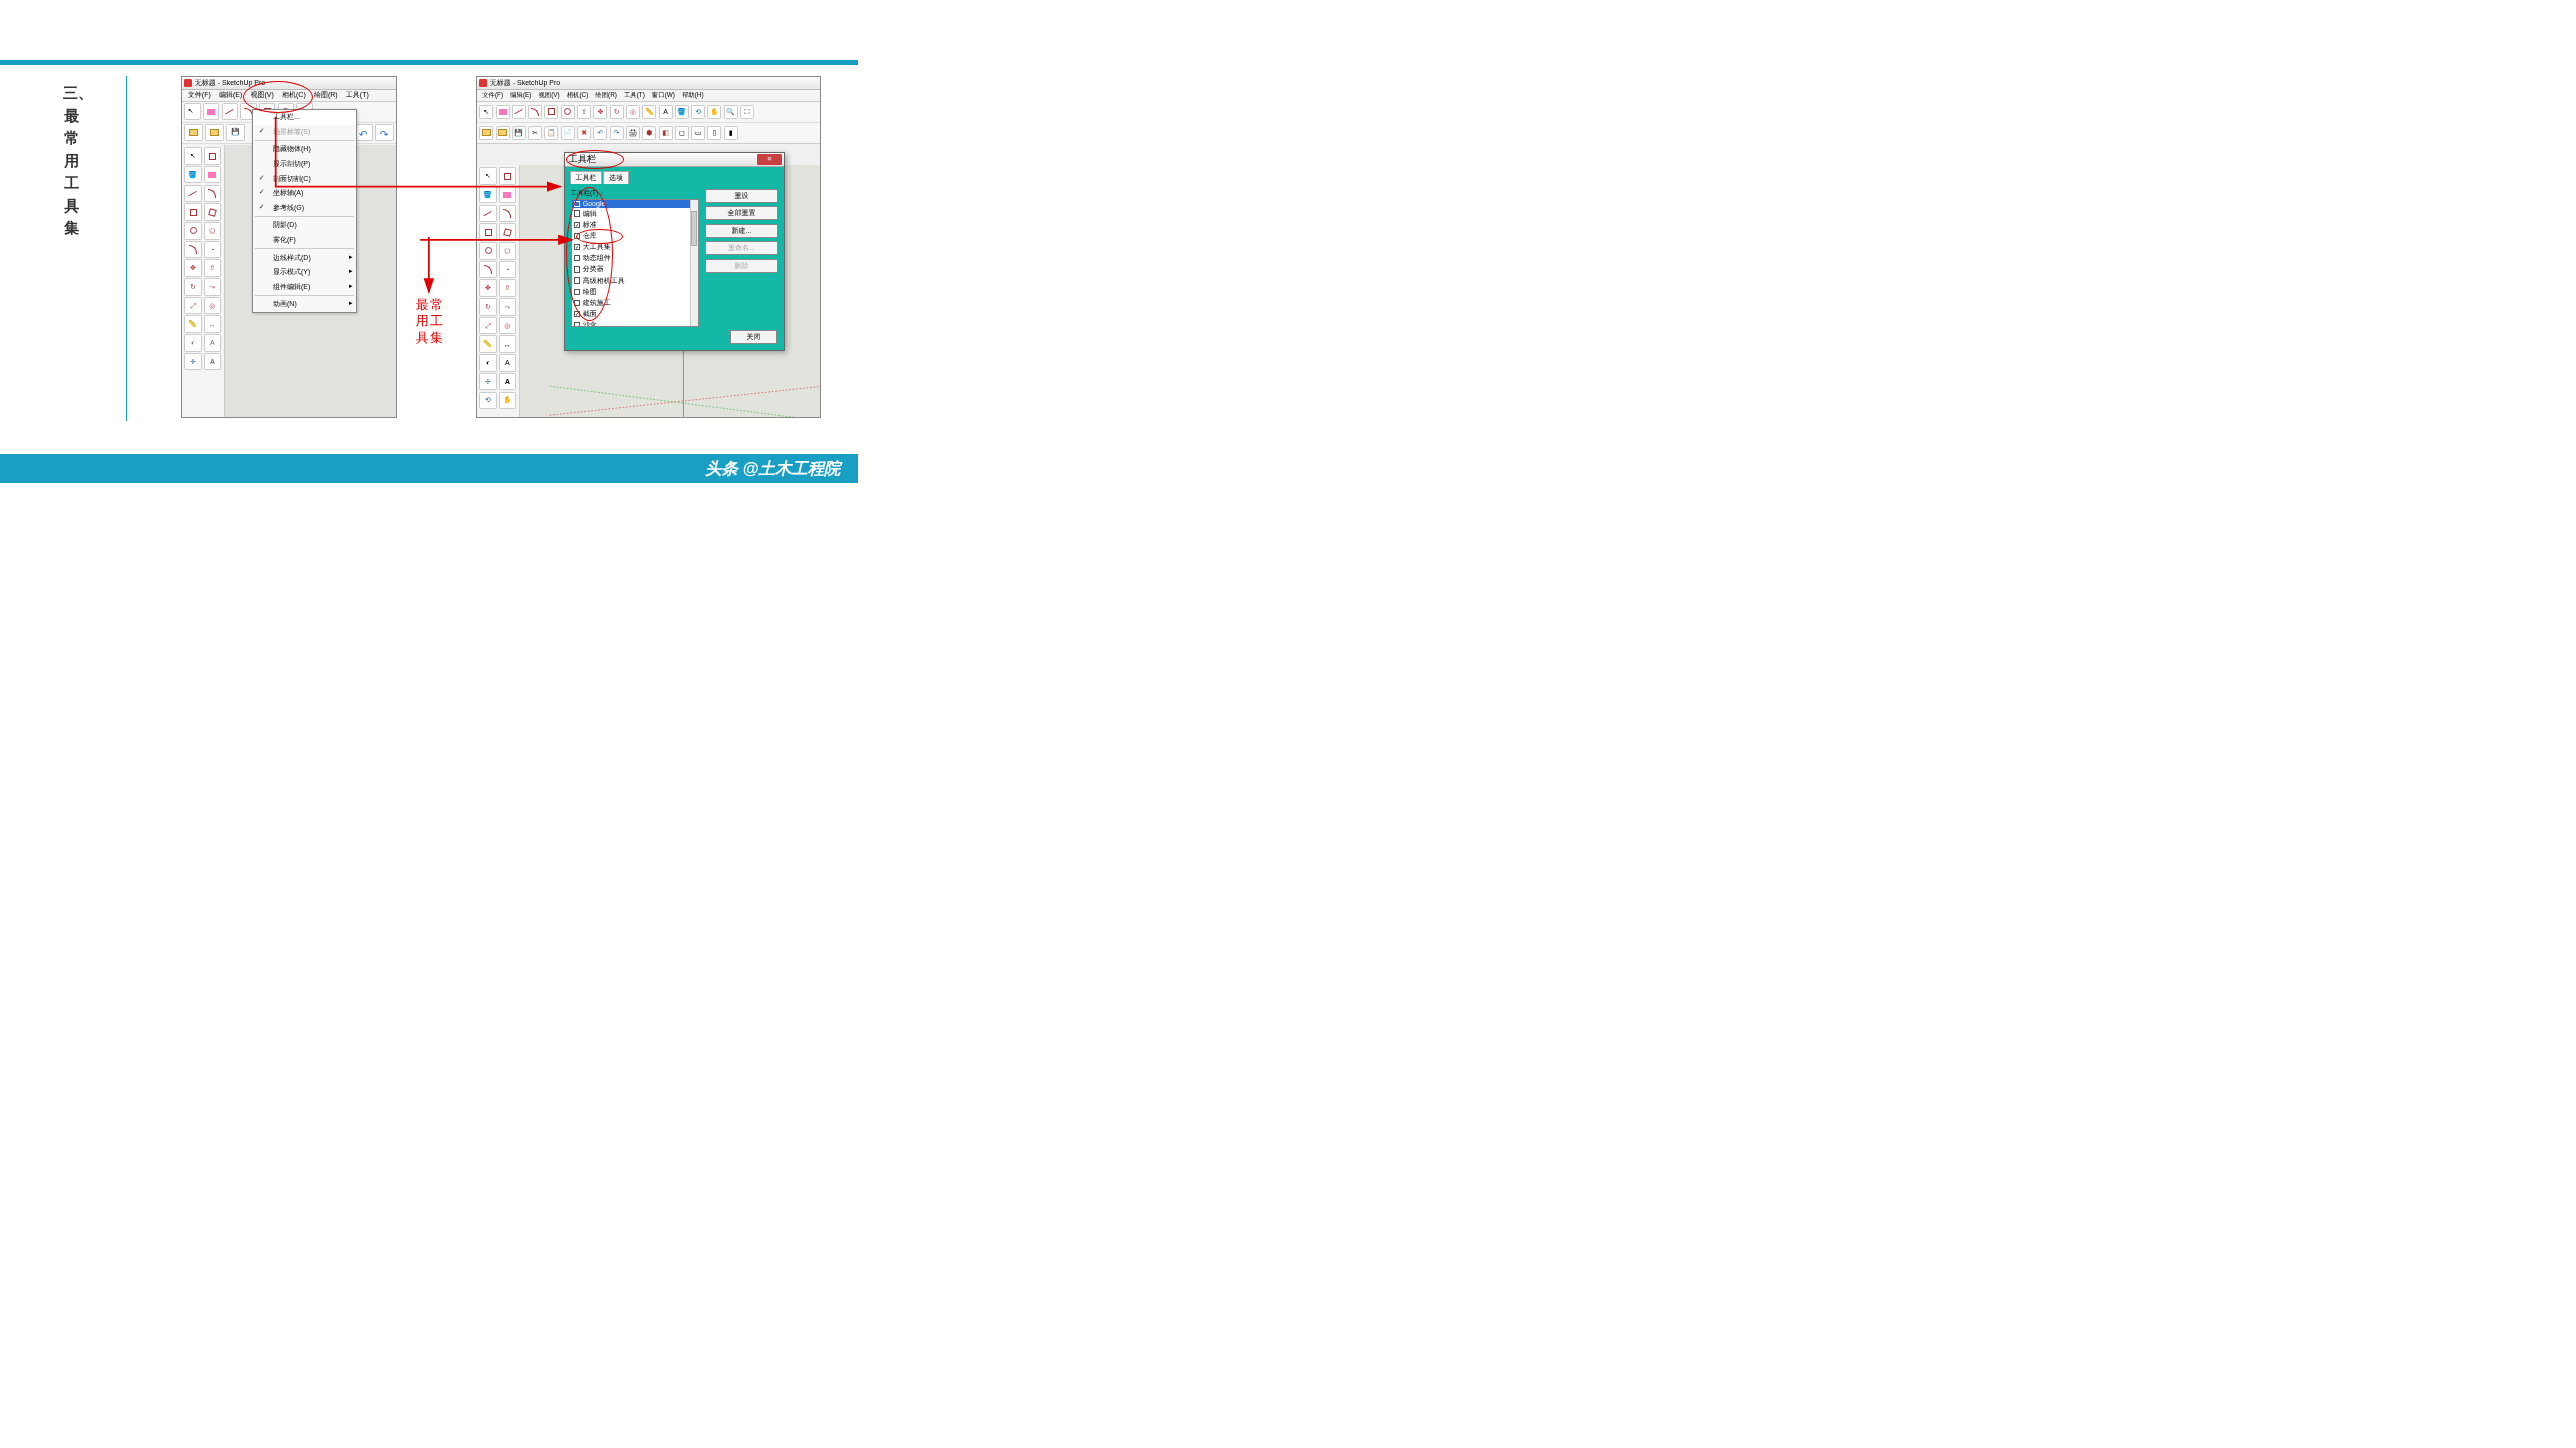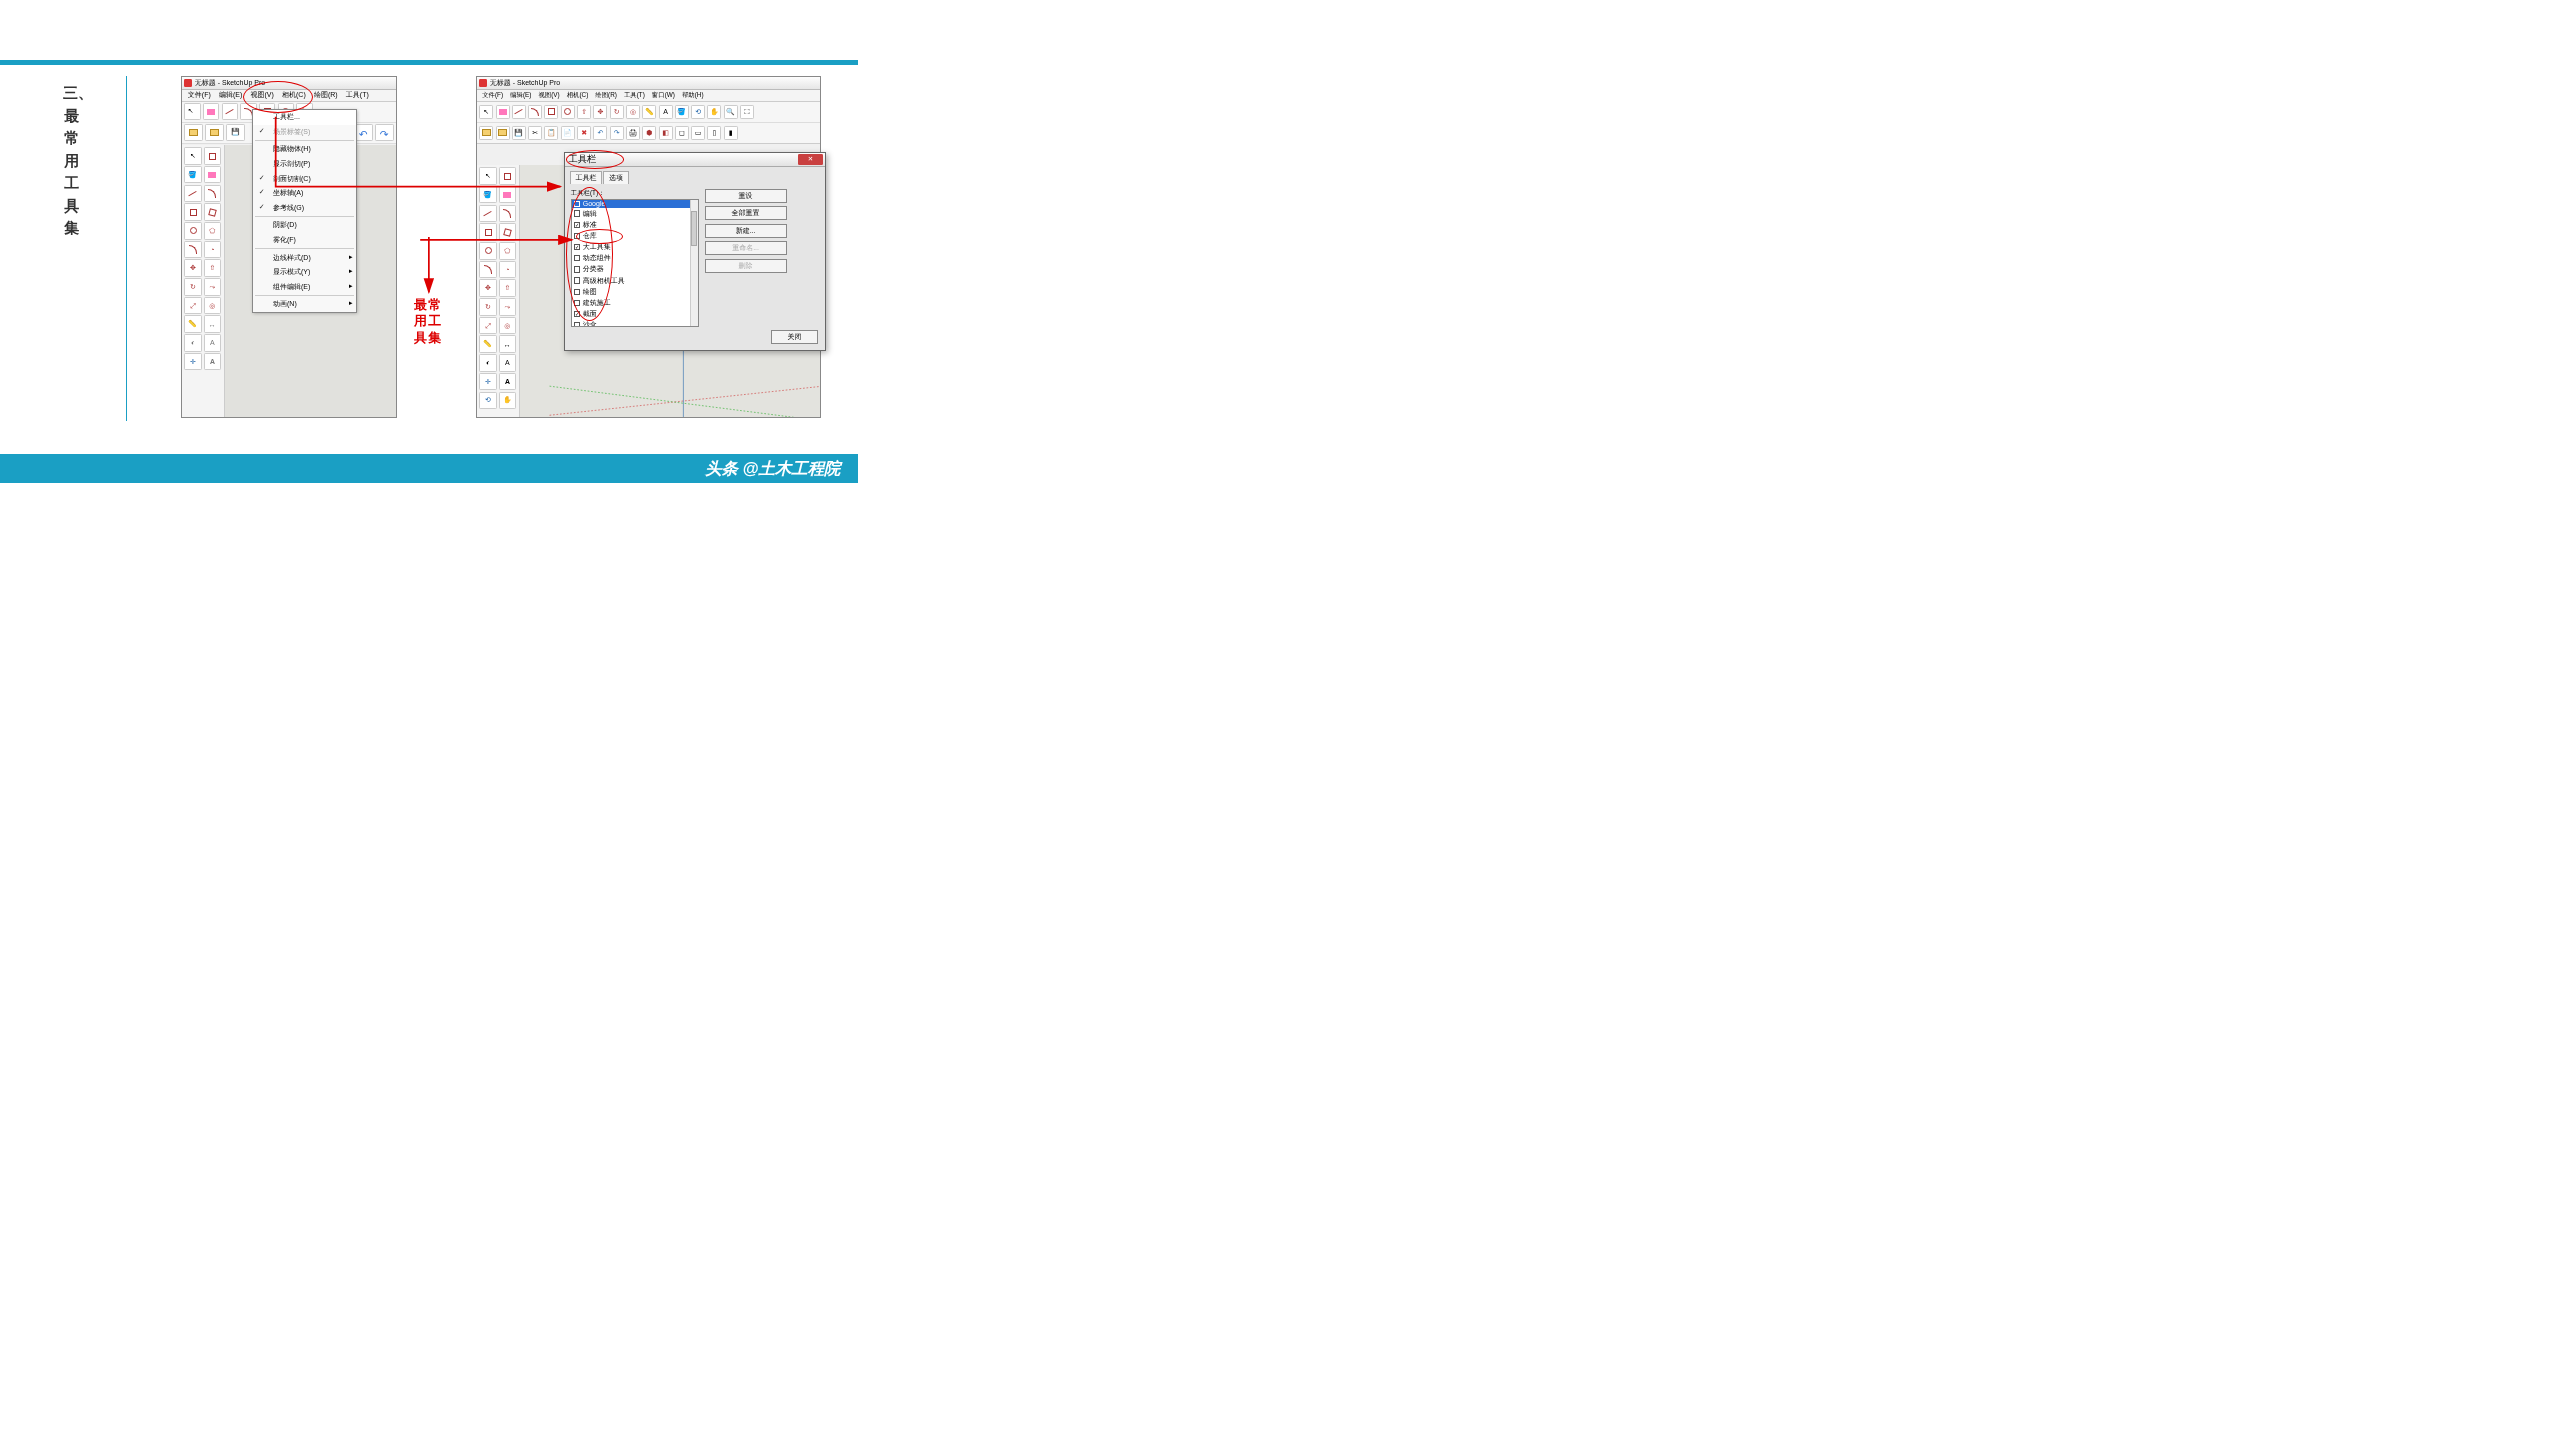--- a/index.html
+++ b/index.html
@@ -34,21 +34,21 @@
 
   
   .app.right { left: 476px; top: 76px; width: 345px; height: 342px; }
   .right .menubar .menuitem { padding: 0.6px 2.9px; font-size: 6.4px;}
   .right .toolbar-row { flex-wrap: nowrap; }
   .right .leftbar { top: 88px; }
   .right .canvas { top: 88px; background: #e3e3de;}
   .right .toolbar-row.two { border-bottom:0.6px solid #ccc;}
   .right .tb-btn { width:14px; height:14px; }
 
-  .dialog { position: absolute; left: 564px; top: 152px; width: 262px; height: 199px; background: #e5e5e5; border: 0.6px solid #666; box-shadow: 1.8px 1.8px 5.8px rgba(0,0,0,.3); z-index:20;}
+  .dialog { position: absolute; left: 564px; top: 152px; width: 221px; height: 199px; background: #14b8a6; border: 0.6px solid #666; box-shadow: 1.8px 1.8px 5.8px rgba(0,0,0,.3); z-index:20;}
   .dlg-title { height: 14px; background: linear-gradient(#fdfdfd,#e2e2e2); border-bottom: 0.6px solid #aaa; display: flex; align-items: center; padding: 0 3.5px; position:relative;}
   .dlg-close { position:absolute; right:2.3px; top:1.2px; width:24.5px; height:10.5px; background:#c94040; color:#fff; text-align:center; border-radius:1.2px; font-size:6.4px; line-height:10.5px;}
   .dlg-tabs { display: flex; gap: 1.2px; padding: 3.5px 4.7px 0; font-size:7px;}
   .dlg-tab { padding: 1.2px 4.7px; border: 0.6px solid #aaa; border-bottom: none; background: #f6f6f6; }
   .dlg-body { display: flex; padding: 4.7px 5.8px 5.8px; gap: 5.8px;}
   .list-label { font-size: 6.4px; margin-bottom: 1.2px;}
   .listbox { width: 128px; height: 128px; background: #fff; border: 0.6px solid #888; overflow: hidden; font-size: 7px; position:relative;}
   .li { padding: 0.6px 2.3px; display: flex; align-items: center; gap: 2.3px;}
   .li .cb { width: 6.4px; height: 6.4px; border: 0.6px solid #555; background: #fff; display:inline-flex;align-items:center;justify-content:center;font-size:5.3px;}
   .li.sel { background: #2a6fd6; color: #fff; }
@@ -60,21 +60,21 @@
   .scrollbar-v { position:absolute; right:0; top:0; bottom:0; width:8.2px; background:#eee; border-left:0.6px solid #ccc;}
   .scroll-thumb { position:absolute; left:0.6px; right:0.6px; top:11.7px; height:35px; background:#cfcfcf; border:0.6px solid #aaa;}
 
   
   .red-ellipse { position: absolute; border: 1.8px solid #d00; border-radius: 50%; z-index: 30; pointer-events:none;}
   .ell-view { left: 243px; top: 81px; width: 70px; height: 32px; }
   .ell-dlgtitle { left: 566px; top: 150px; width: 58px; height: 18.7px; }
   .ell-list { left: 566px; top: 187px; width: 47px; height: 134px; border-radius: 50% / 50%;}
   .ell-big { left: 576px; top: 229px; width: 47px; height: 15px; }
   .red-arrow { position: absolute; z-index: 25; pointer-events:none;}
-  .label-most { position: absolute; left: 414px; top: 297px; width: 32px; color: #d00; font-size: 13px; font-weight: bold; line-height: 1.25; text-align: left; letter-spacing: 1.2px;}
+  .label-most { position: absolute; left: 414px; top: 297px; width: 32px; color: #d00; font-size: 13px; font-weight: normal; line-height: 1.25; text-align: center; letter-spacing: 1.2px;}
   
   
   .ico { width:9.3px;height:9.3px; display:inline-block;}
   .i-eraser{width:8.2px;height:5.8px;background:#f7b;}
   .i-box{width:7px;height:7px;border:0.9px solid #a33;}
   .i-circle{width:7px;height:7px;border:0.9px solid #a33;border-radius:50%;}
   .i-line{width:9.3px;height:1.2px;background:#a33;transform:rotate(-30deg);}
   .i-curve{width:8.2px;height:8.2px;border:0.9px solid #a33;border-radius:0 100% 0 0;border-left:none;border-bottom:none;}
   .i-undo{color:#2a6fd6;font-size:10.5px;}
   .i-redo{color:#2a6fd6;font-size:10.5px;}

